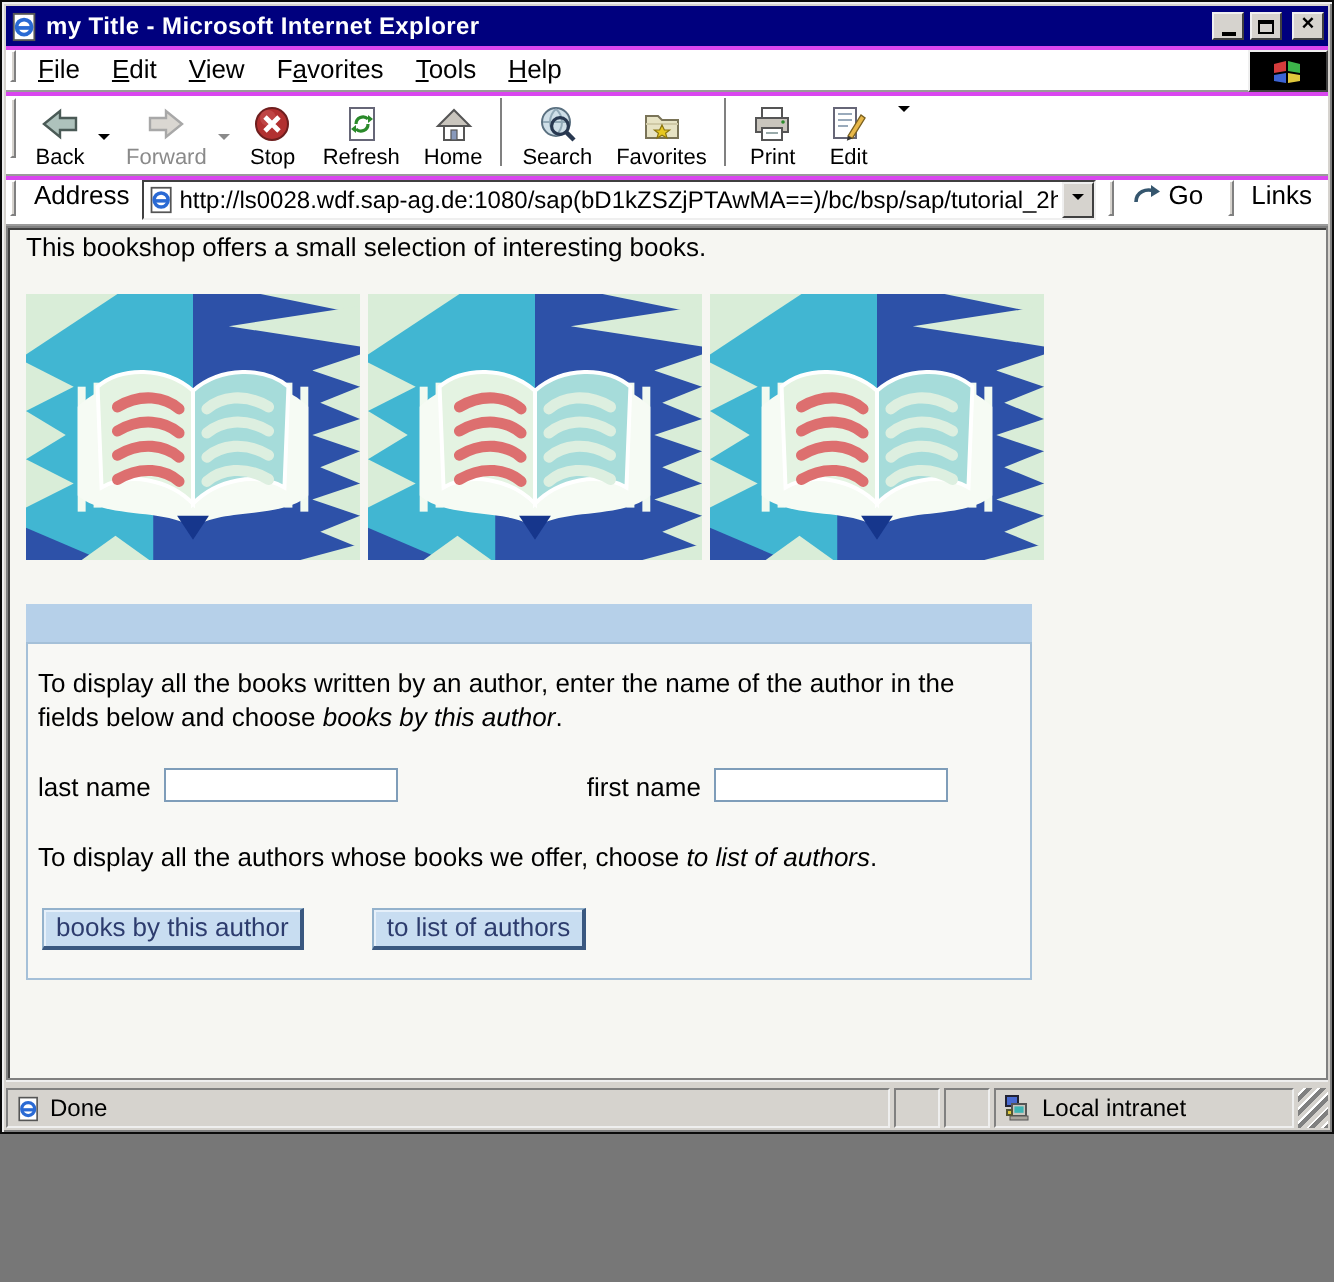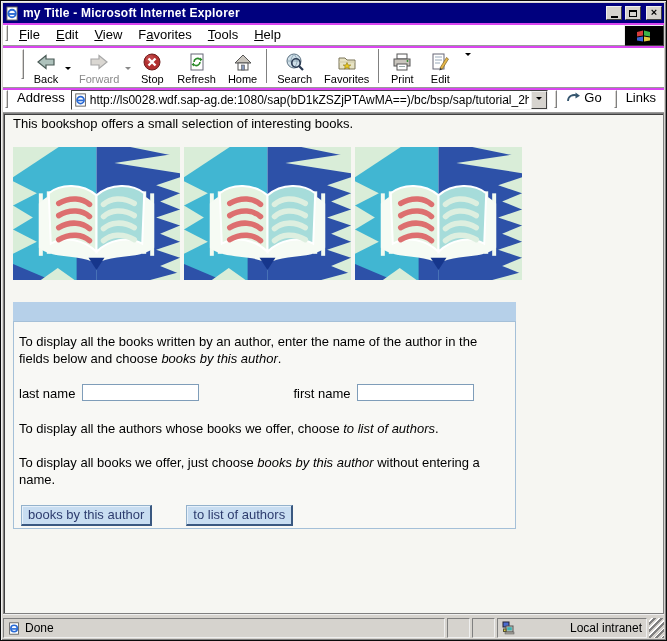--- a/index.html
+++ b/index.html
@@ -1,18 +1,18 @@
 <!DOCTYPE html>
 <html><head>
 <meta charset="utf-8">
 <style>
   html,body{margin:0;padding:0;background:#777;}
   *{box-sizing:border-box;}
   .window{
-    width:667px;height:641px;margin:0 auto;position:relative;
+    width:667px;height:567px;margin:0 auto;position:relative;
     background:#d6d3ce;border:1px solid #0a0a0a;
     box-shadow:inset 1px 1px 0 #efefef, inset -1px -1px 0 #808080;
     padding:2px;display:flex;flex-direction:column;
     font-family:"Liberation Sans",sans-serif;overflow:hidden;
   }
   
   .titlebar{height:20px;background:#00007e;display:flex;align-items:center;
     padding:0 2px;gap:3px;flex:0 0 auto;}
   .titlebar .title{color:#fff;font-size:12px;font-weight:bold;flex:1;
     white-space:nowrap;overflow:hidden;letter-spacing:.2px;}
@@ -29,21 +29,21 @@
   .grip{width:3px;height:80%;margin:0 3px 0 2px;background:#d6d3ce;
     border-left:1px solid #fff;border-top:1px solid #fff;
     border-right:1px solid #808080;border-bottom:1px solid #808080;}
   .menubar{height:23px;font-size:13px;}
   .menu-item{padding:2px 8px 3px;color:#000;cursor:default;}
   .menu-item .key{text-decoration:underline;}
   .menu-spacer{flex:1;}
   .throbber{width:40px;height:21px;border:1px solid;border-color:#efefef #404040 #404040 #efefef;
     background:#000;display:flex;align-items:center;justify-content:center;}
   
-  .toolbar{height:42px;padding:1px 16px;}
+  .toolbar{height:42px;padding:1px 0;}
   .tb-btn{display:flex;flex-direction:column;align-items:center;justify-content:center;
     padding:2px 5px 1px;gap:1px;border:1px solid transparent;min-width:38px;}
   .tb-btn .lbl{font-size:11px;color:#000;white-space:nowrap;}
   .tb-btn.disabled .lbl{color:#8a8a8a;}
   .tb-group{display:flex;align-items:center;}
   .drop{width:0;height:0;border:3px solid transparent;border-top-color:#000;
     margin:4px 2px 0 0;}
   .drop.gray{border-top-color:#8a8a8a;}
   .tb-sep{width:2px;height:34px;border-left:1px solid #808080;border-right:1px solid #fff;
     margin:0 3px;}
@@ -64,40 +64,40 @@
   .content{flex:1;background:#f6f6f2;border:1px solid #808080;
     box-shadow:inset 1px 1px 0 #404040;overflow:hidden;
     padding:2px 8px 0 9px;color:#000;}
   h1.pagehead{font-size:25px;font-weight:bold;margin:11px 0 12px;
     font-family:"Liberation Sans",sans-serif;}
   .intro{font-size:13px;margin:0 0 14px;}
   .books{display:flex;gap:4px;margin:16px 0 22px;}
   .book{width:167px;height:133px;display:block;}
   .panel{width:503px;}
   .panel-header{height:19px;background:#b6d0e9;}
-  .panel-body{border:1px solid #a5c0d8;background:#f8f8f5;padding:11px 5px 0;}
+  .panel-body{border:1px solid #a5c0d8;background:#f8f8f5;padding:11px 5px 12px;}
   .panel-body p{font-size:13px;line-height:17px;margin:0 0 17px;max-width:484px;}
   .panel-body p em{font-style:italic;}
   .form-row{display:flex;align-items:flex-end;margin:0 0 19px;font-size:13px;}
   .form-row input{width:117px;height:17px;border:1px solid #7f9db9;background:#fff;
     margin-left:7px;font-size:12px;padding:0 2px;font-family:"Liberation Sans",sans-serif;}
   .form-row .second{margin-left:94px;}
   .btn-row{display:flex;gap:34px;margin:4px 0 2px 2px;}
   .sap-btn{font-family:"Liberation Sans",sans-serif;font-size:13px;color:#2d3c6e;
     background:#c8ddf1;border:1px solid #94b2cc;border-right:2px solid #3a5880;
     border-bottom:2px solid #3a5880;padding:1px 6px 2px;cursor:pointer;
     box-shadow:inset 1px 1px 0 #e6f0fa;}
   
   .statusbar{height:24px;display:flex;align-items:stretch;gap:2px;background:#d6d3ce;
     padding-top:3px;flex:0 0 auto;border-top:1px solid #efefef;}
   .pane{border:1px solid;border-color:#808080 #efefef #efefef #808080;
     display:flex;align-items:center;font-size:12px;color:#000;gap:4px;padding:0 4px;}
   .pane.main{flex:1;}
   .pane.small{width:23px;}
-  .pane.zone{width:150px;justify-content:space-between;}
+  .pane.zone{width:150px;}
   .resize-grip{width:15px;border:none;background:
     repeating-linear-gradient(135deg,#d6d3ce 0 2px,#fff 2px 3px,#808080 3px 5px);}
   .hidden-defs{position:absolute;width:0;height:0;overflow:hidden;}
 </style>
 </head>
 <body>
 
 <svg class="hidden-defs" aria-hidden="true">
   <defs>
     <symbol id="bookart" viewBox="0 0 168 132" preserveAspectRatio="none">
@@ -344,21 +344,20 @@
 
         <div class="form-row">
           <label>last name</label>
           <input value="" style="">
           <label class="second">first name</label>
           <input value="" style="">
         </div>
 
         <p><span>To display all the authors whose books we offer, choose </span><em>to list of authors</em><span>.</span></p>
 
-        <p><span>To display all books we offer, just choose </span><em>books by this author</em><span> without entering a name.</span></p>
 
         <div class="btn-row">
           <button class="sap-btn">books by this author</button>
           <button class="sap-btn">to list of authors</button>
         </div>
       </div>
     </div>
   </div>
 
   <div class="statusbar">

